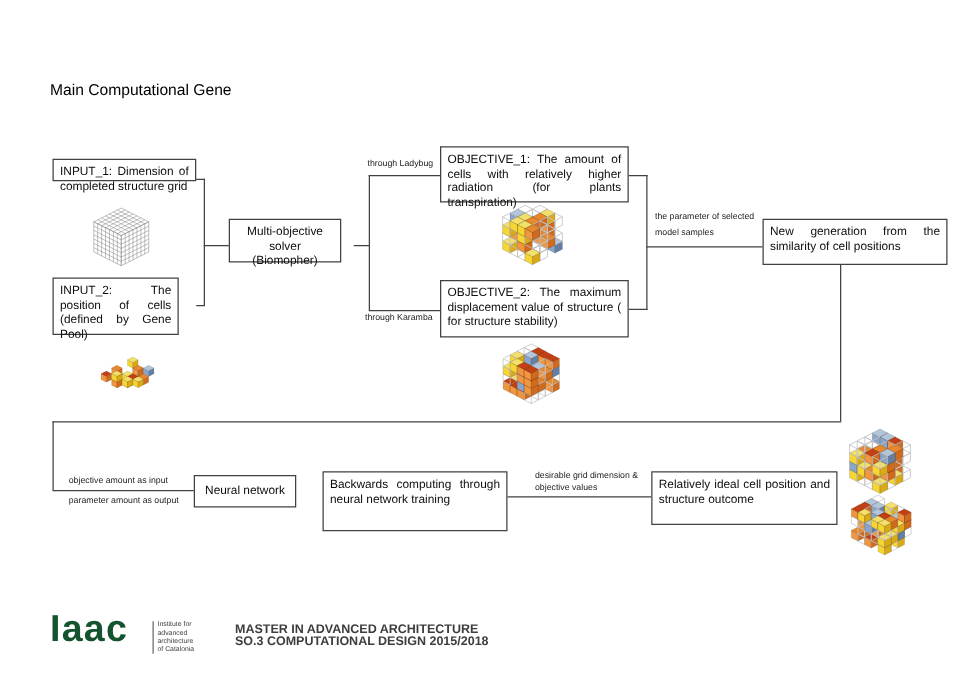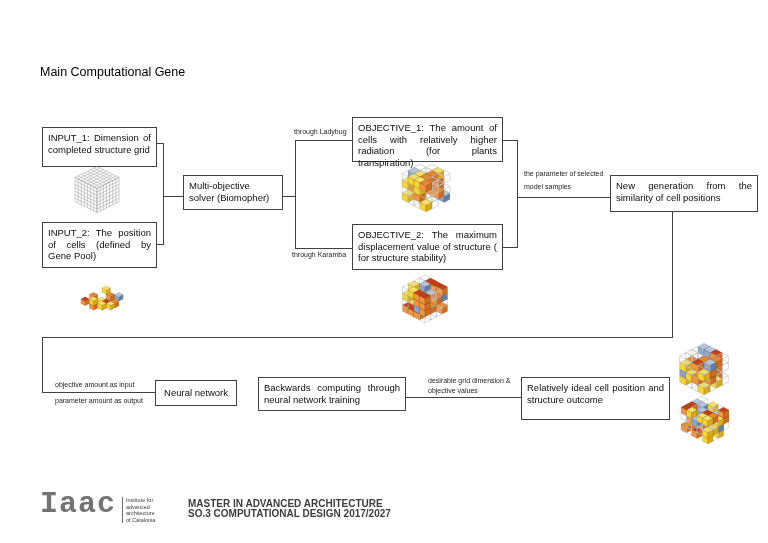--- a/index.html
+++ b/index.html
@@ -7,41 +7,41 @@
         font-family:"Liberation Sans",sans-serif;color:#111;}
   #page-title{position:absolute;left:40px;top:65px;font-size:12.5px;color:#000;}
   .box{position:absolute;background:#fff;border:1px solid #414141;box-sizing:border-box;
        font-size:9.5px;line-height:11.5px;text-align:justify;padding:4px 5px;color:#0d0d0d;}
   .box.center{display:flex;align-items:center;justify-content:center;text-align:left;padding:2px;}
   .lbl{position:absolute;font-size:7px;line-height:9.5px;color:#1c1c1c;}
   .hline,.vline{position:absolute;background:#414141;}
   .hline{height:1px;}
   .vline{width:1px;}
   .vox{position:absolute;}
-  #logo-text{position:absolute;left:40px;top:489px;font-family:Liberation Mono, monospace;
-             font-weight:bold;font-size:30px;line-height:30px;letter-spacing:1px;color:#737373;}
+  #logo-text{position:absolute;left:40px;top:489px;font-family:Liberation Sans, sans-serif;
+             font-weight:bold;font-size:30px;line-height:30px;letter-spacing:1px;color:#14532d;}
   #logo-divider{position:absolute;left:122px;top:497px;width:1px;height:26px;background:#6a6a6a;}
   .inst-line{position:absolute;left:126px;font-size:5.5px;line-height:6.6px;color:#3a3a3a;}
   .prog-line{position:absolute;left:188px;font-size:10px;font-weight:bold;color:#3d3d3d;line-height:10px;}
 </style>
 </head>
 <body>
 
 <div id="page">
 
   <div id="page-title">Main Computational Gene</div>
 
-  <div class="box" style="left:42px;top:127px;width:115px;height:40px;">INPUT_1: Dimension of completed structure grid</div>
-  <div class="box" style="left:42px;top:222px;width:115px;height:46px;">INPUT_2: The position of cells (defined by Gene Pool)</div>
-  <div class="box" style="left:183px;top:175px;width:100px;height:35px;text-align:left;">Multi-objective solver (Biomopher)</div>
+  <div class="box" style="left:42px;top:127px;width:115px;height:18px;">INPUT_1: Dimension of completed structure grid</div>
+  <div class="box" style="left:42px;top:222px;width:101px;height:46px;">INPUT_2: The position of cells (defined by Gene Pool)</div>
+  <div class="box" style="left:183px;top:175px;width:90px;height:35px;text-align:center;">Multi-objective solver (Biomopher)</div>
   <div class="box" style="left:352px;top:117px;width:151px;height:45px;">OBJECTIVE_1: The amount of cells with relatively higher radiation (for plants transpiration)</div>
   <div class="box" style="left:352px;top:224px;width:151px;height:46px;">OBJECTIVE_2: The maximum displacement value of structure ( for structure stability)</div>
   <div class="box" style="left:610px;top:175px;width:148px;height:37px;">New generation from the similarity of cell positions</div>
   <div class="box center" style="left:155px;top:380px;width:82px;height:26px;">Neural network</div>
-  <div class="box" style="left:258px;top:377px;width:148px;height:34px;">Backwards computing through neural network training</div>
+  <div class="box" style="left:258px;top:377px;width:148px;height:48px;">Backwards computing through neural network training</div>
   <div class="box" style="left:521px;top:377px;width:149px;height:43px;">Relatively ideal cell position and structure outcome</div>
 
   <div class="hline" style="left:157px;top:143px;width:7px;"></div>
   <div class="vline" style="left:163px;top:143px;height:101px;"></div>
   <div class="hline" style="left:157px;top:244px;width:7px;"></div>
   <div class="hline" style="left:163px;top:196px;width:20px;"></div>
   <div class="hline" style="left:283px;top:196px;width:13px;"></div>
   <div class="vline" style="left:295px;top:140px;height:108px;"></div>
   <div class="hline" style="left:295px;top:140px;width:57px;"></div>
   <div class="hline" style="left:295px;top:248px;width:57px;"></div>
@@ -1512,15 +1512,15 @@
       <polygon points="5.00,2.00 10.00,4.60 5.00,7.20 0.00,4.60" fill="#f3e06a" stroke="rgba(0,0,0,0.28)" stroke-width="0.35" stroke-linejoin="round"></polygon>
     </svg>
 
   <div id="logo-text">Iaac</div>
   <div id="logo-divider"></div>
   <div class="inst-line" style="top:497px;">Institute for</div>
   <div class="inst-line" style="top:503.6px;">advanced</div>
   <div class="inst-line" style="top:510.2px;">architecture</div>
   <div class="inst-line" style="top:516.8px;">of Catalonia</div>
   <div class="prog-line" style="top:499px;">MASTER IN ADVANCED ARCHITECTURE</div>
-  <div class="prog-line" style="top:509px;">SO.3 COMPUTATIONAL DESIGN 2017/2027</div>
+  <div class="prog-line" style="top:509px;">SO.3 COMPUTATIONAL DESIGN 2015/2018</div>
 
 </div>
 
 </body></html>

